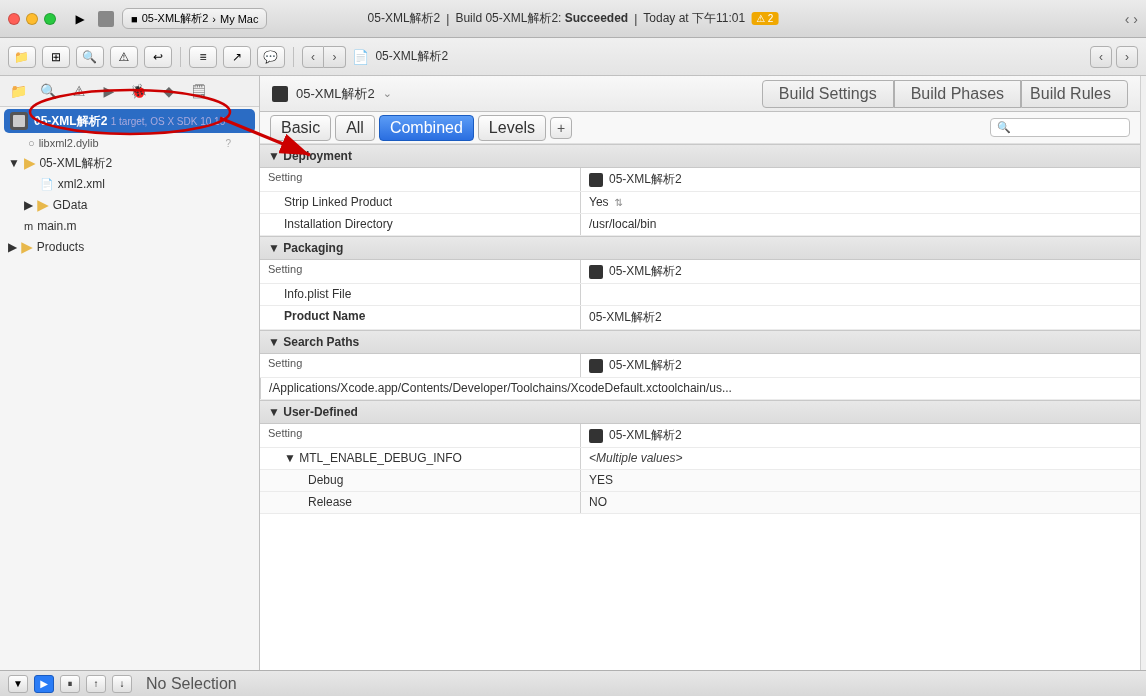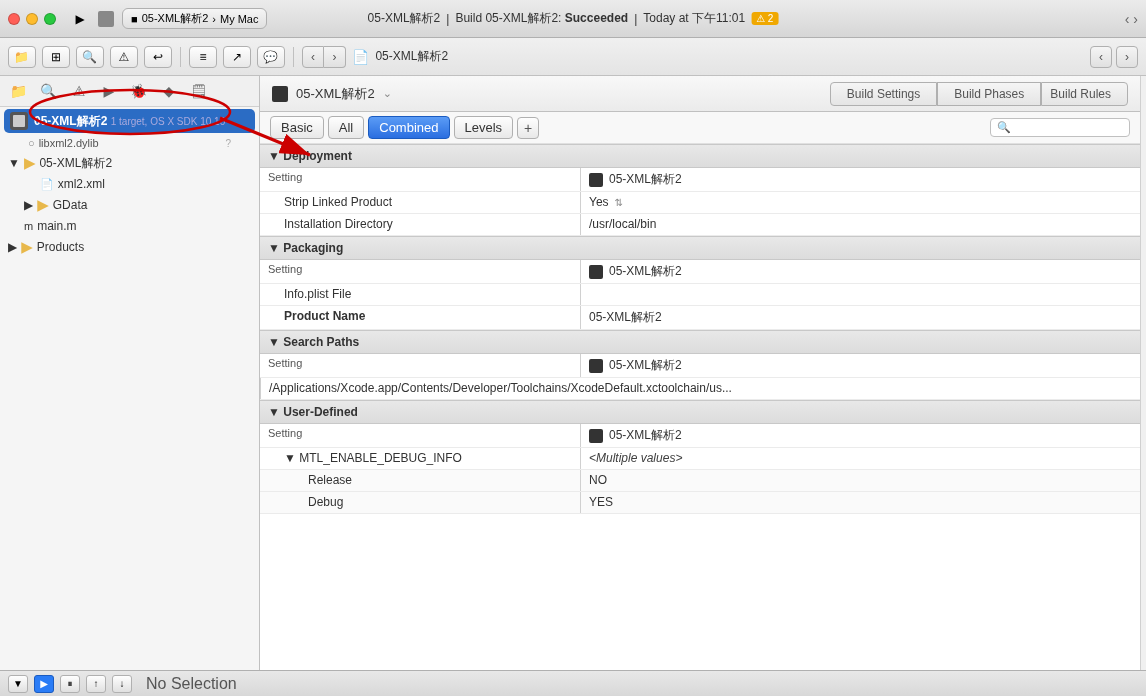--- a/index.html
+++ b/index.html
@@ -140,42 +140,42 @@
       display: flex;
       align-items: center;
       padding: 0 12px;
       gap: 8px;
     }
     .target-icon { width: 16px; height: 16px; background: #333; border-radius: 2px; }
     .target-name { font-size: 13px; font-weight: 500; color: #333; }
     .content-tabs { display: flex; gap: 0; margin-left: auto; }
     .content-tab {
       padding: 4px 16px;
-      font-size: 12px;
+      font-size: 16px;
       color: #555;
       border: 1px solid #b0b0b0;
       background: linear-gradient(to bottom, #f5f5f5, #e5e5e5);
       cursor: pointer;
     }
     .content-tab:first-child { border-radius: 4px 0 0 4px; }
     .content-tab:last-child { border-radius: 0 4px 4px 0; padding-left: 8px; }
 
     
     .filter-bar {
       height: 32px;
       background: #f8f8f8;
       border-bottom: 1px solid #e0e0e0;
       display: flex;
       align-items: center;
       padding: 0 10px;
       gap: 4px;
     }
     .filter-btn {
       padding: 3px 10px;
-      font-size: 13px;
+      font-size: 16px;
       border: 1px solid #b0b0b0;
       background: linear-gradient(to bottom, #fefefe, #e8e8e8);
       border-radius: 4px;
       cursor: pointer;
       color: #333;
     }
     .filter-btn.active {
       background: linear-gradient(to bottom, #5b9cf6, #2a6ee0);
       color: white;
       border-color: #1a5bc0;
@@ -543,28 +543,28 @@
           <span class="target-badge"></span>
           <span>05-XML解析2</span>
         </div>
       </div>
       <div class="settings-row">
         <div class="settings-col-name">▼ MTL_ENABLE_DEBUG_INFO</div>
         <div class="col-vertical-line"></div>
         <div class="settings-col-value gray">&lt;Multiple values&gt;</div>
       </div>
       <div class="settings-row sub-row">
+        <div class="settings-col-name indent-2" style="padding-left:48px;">Debug</div>
+        <div class="col-vertical-line"></div>
+        <div class="settings-col-value">YES</div>
+      </div>
+      <div class="settings-row sub-row">
         <div class="settings-col-name indent-2" style="padding-left:48px;">Release</div>
         <div class="col-vertical-line"></div>
         <div class="settings-col-value">NO</div>
-      </div>
-      <div class="settings-row sub-row">
-        <div class="settings-col-name indent-2" style="padding-left:48px;">Debug</div>
-        <div class="col-vertical-line"></div>
-        <div class="settings-col-value">YES</div>
       </div>
 
       <div style="height:120px;"></div>
     </div>
   </div>
 
   <div class="right-panel"></div>
 </div>
 
 <div class="bottom-bar">

